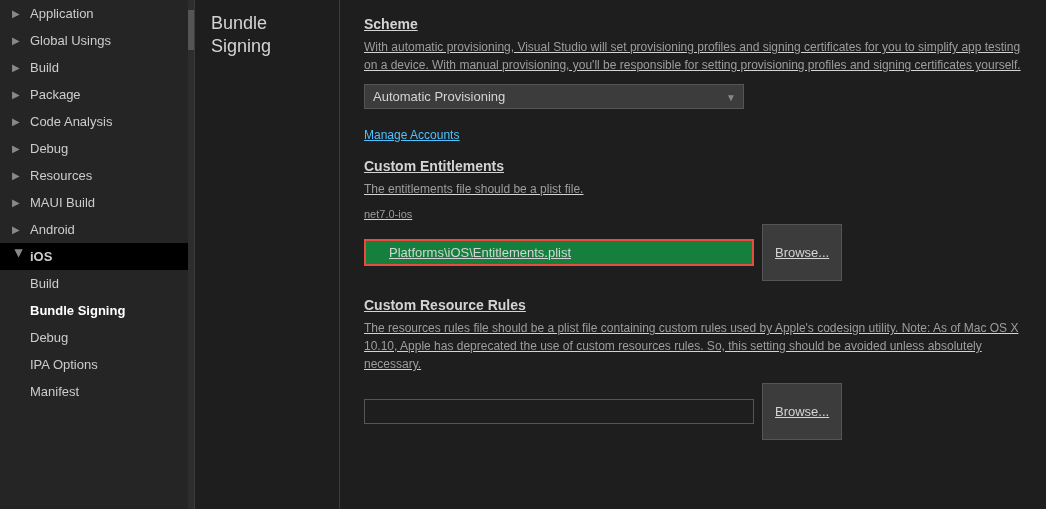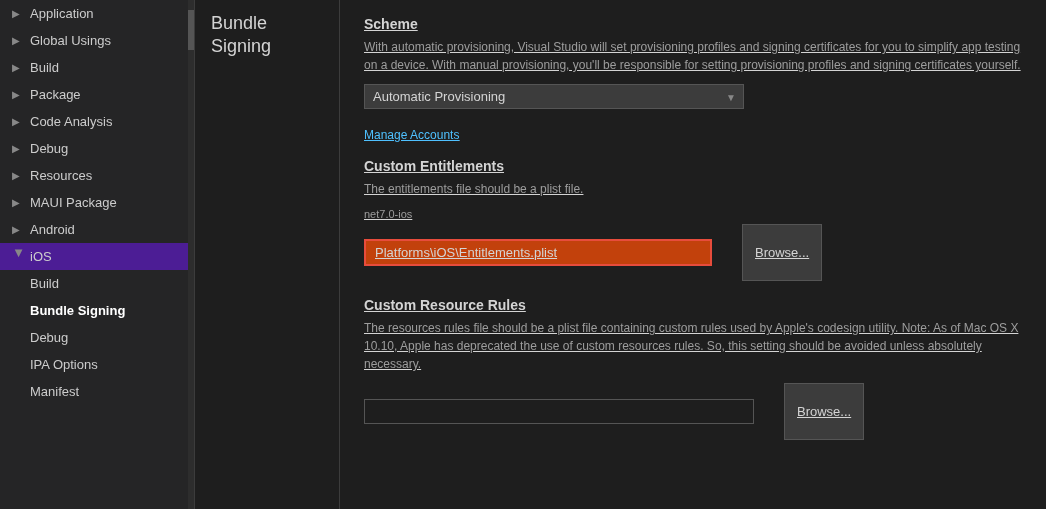--- a/index.html
+++ b/index.html
@@ -28,21 +28,21 @@
     .sidebar::-webkit-scrollbar-thumb { background: #555; }
 
     .sidebar-item {
       display: flex;
       align-items: center;
       padding: 6px 8px 6px 12px;
       cursor: pointer;
       color: #cccccc;
       user-select: none;
     }
-    .sidebar-item.selected { background: #4c1d95; }
+    .sidebar-item.selected { background: #000000; font-weight: bold; }
 
     .sidebar-item .chevron {
       width: 14px;
       font-size: 10px;
       color: #888;
       margin-right: 4px;
       display: inline-block;
     }
     .sidebar-item .chevron.open { transform: rotate(90deg); }
 
@@ -158,47 +158,46 @@
     }
 
     .input-row {
       display: flex;
       align-items: center;
       gap: 8px;
       margin-top: 4px;
     }
 
     .text-input {
-      background: #c2410c;
+      background: #15803d;
       border: 2px solid #e74c3c;
       color: #d4d4d4;
-      padding: 4px 9px;
-      font-size: 13px;
-      width: 348px;
+      padding: 4px 23px;
+      font-size: 13px;
+      width: 390px;
       outline: none;
     }
     .text-input-plain {
       background: #1e1e1e;
       border: 1px solid #555;
       color: #d4d4d4;
       padding: 4px 6px;
       font-size: 13px;
       width: 390px;
       outline: none;
     }
 
     .browse-btn {
       background: #3c3c3c;
       border: 1px solid #555;
       color: #d4d4d4;
       padding: 20px 12px;
       cursor: pointer;
       font-size: 13px;
       white-space: nowrap;
-      margin-left: 22px;
     }
 
     .ios-section {
       margin-bottom: 16px;
     }
   </style>
 </head>
 <body>
 
 <div class="sidebar">
@@ -229,21 +228,21 @@
   <div class="sidebar-item">
     <span class="chevron">▶</span>
     <span>Debug</span>
   </div>
   <div class="sidebar-item">
     <span class="chevron">▶</span>
     <span>Resources</span>
   </div>
   <div class="sidebar-item">
     <span class="chevron">▶</span>
-    <span>MAUI Package</span>
+    <span>MAUI Build</span>
   </div>
   <div class="sidebar-item">
     <span class="chevron">▶</span>
     <span>Android</span>
   </div>
   <div class="sidebar-item selected">
     <span class="chevron open">▶</span>
     <span>iOS</span>
   </div>
   <div class="sidebar-item sub">

